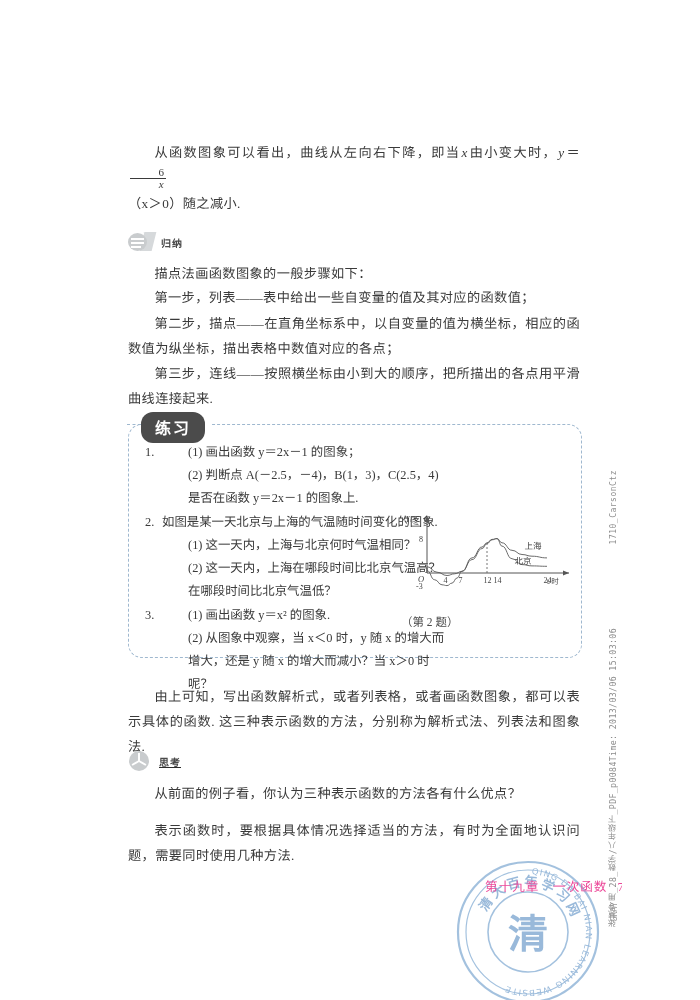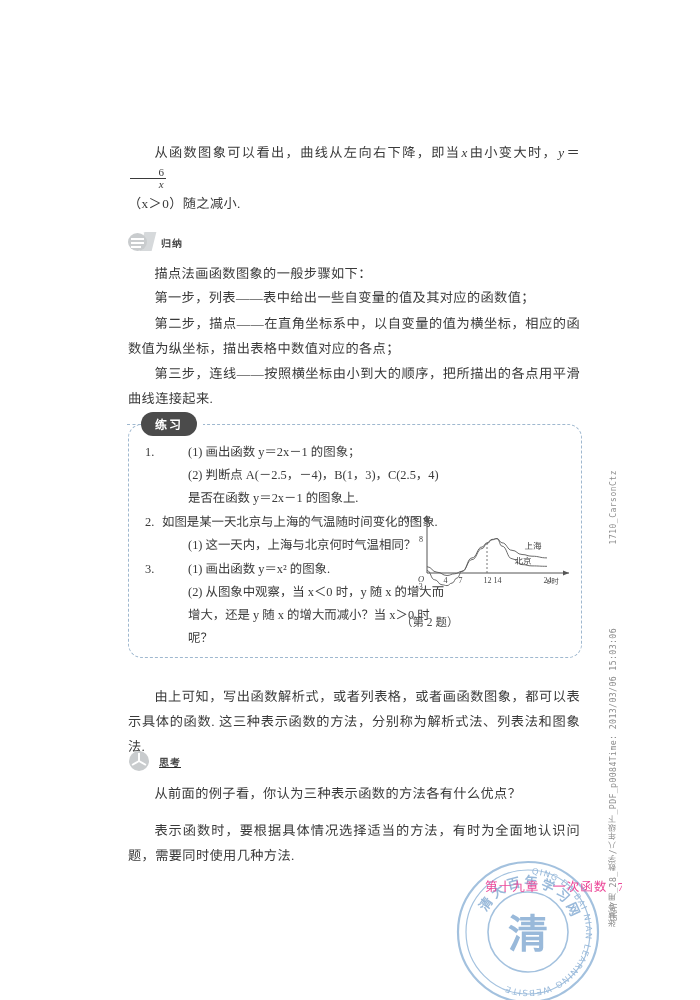--- a/index.html
+++ b/index.html
@@ -122,21 +122,21 @@
     left: 12px;
     top: -13px;
     background: #ffffff;
     padding-right: 6px;
   }
   .exercise-pill {
     display: inline-block;
     background: #4b4b4b;
     color: #ffffff;
     font-family: "DejaVu Sans", "Liberation Sans", sans-serif;
-    font-size: 12px;
+    font-size: 16px;
     font-weight: bold;
     letter-spacing: 2px;
     padding: 3px 14px 4px;
     border-radius: 12px;
   }
   .tab-dashleft {
     position: absolute;
     left: -14px; top: 12px;
     width: 14px; height: 1.4px;
     border-top: 1.4px dashed #9fb8cf;
@@ -277,20 +277,23 @@
         <div class="ex-sub">
           <span>(2) 判断点 A(－2.5，－4)，B(1，3)，C(2.5，4) 是否在函数 y＝2x－1 的图象上.</span>
         </div>
       </div>
 
       <div class="ex-item">
         <span class="ex-num">2.</span>
         <div>如图是某一天北京与上海的气温随时间变化的图象.</div>
         <div class="ex-sub">
           <span>(1) 这一天内，上海与北京何时气温相同？</span>
+        </div>
+        <div class="ex-sub">
+          <span>(2) 这一天内，上海在哪段时间比北京气温高？在哪段时间比北京气温低？</span>
         </div>
       </div>
 
       <div class="ex-item">
         <span class="ex-num">3.</span>
         <div class="ex-sub">
           <span>(1) 画出函数 y＝x² 的图象.</span>
         </div>
         <div class="ex-sub">
           <span>(2) 从图象中观察，当 x＜0 时，y 随 x 的增大而增大，还是 y 随 x 的增大而减小？当 x＞0 时呢？</span>

